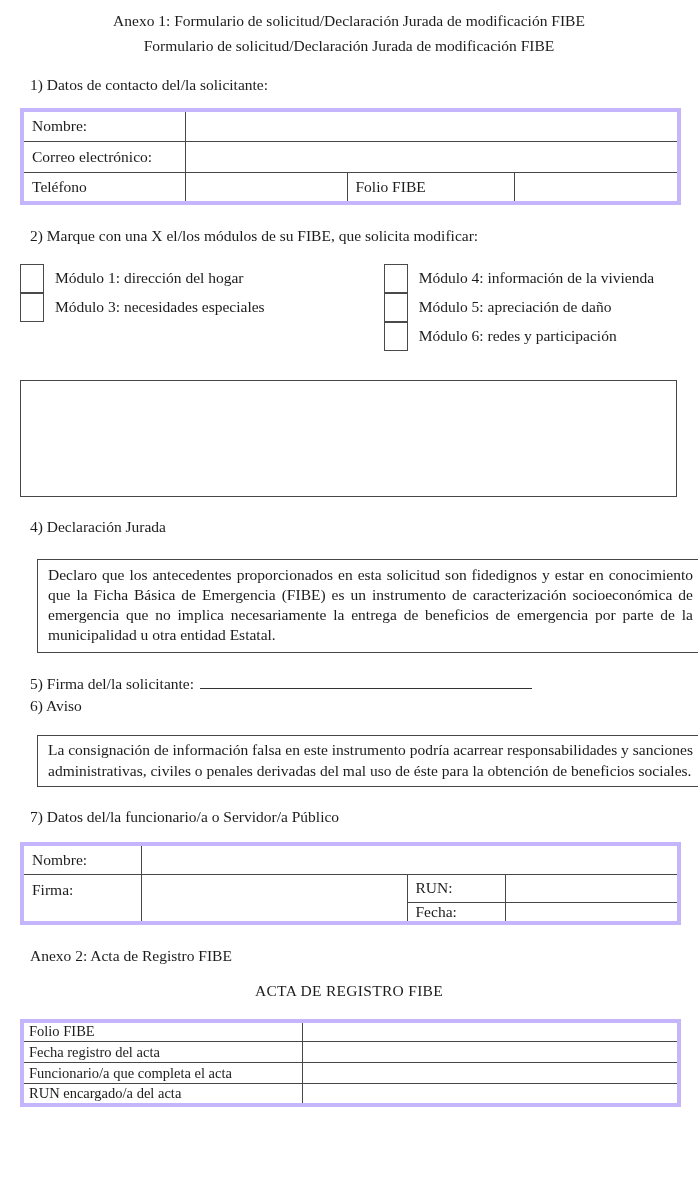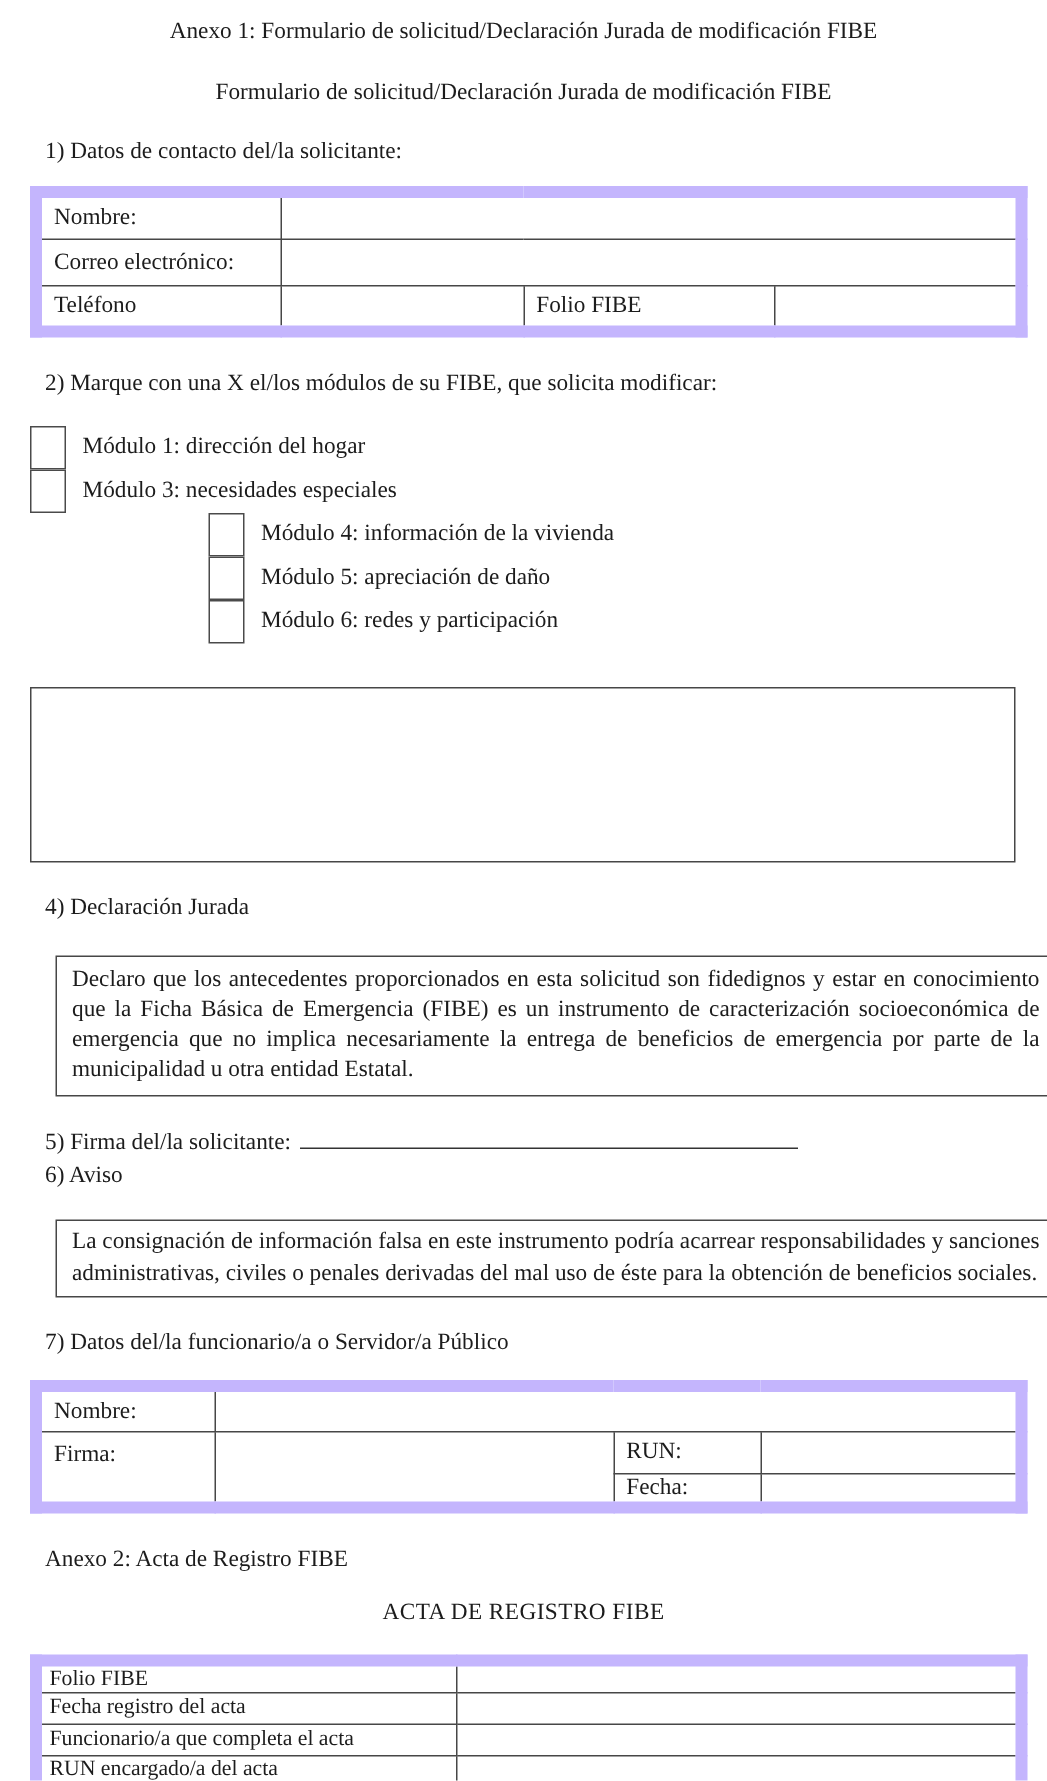--- a/index.html
+++ b/index.html
@@ -8,37 +8,37 @@
     width: 698px; height: 1187px;
     margin: 0 auto;
     font-family: "Liberation Serif", "DejaVu Serif", serif;
     color: #1c1c1c;
     font-size: 15.5px;
     overflow: hidden;
     position: relative;
   }
   .center { text-align: center; }
   .title1 { margin-top: 12px; }
-  .title2 { margin-top: 23px; }
+  .title2 { margin-top: 7px; }
   .heading { margin-left: 30px; }
   .h1s { margin-top: 21px; }
   .h2s { margin-top: 22px; }
   .h3p { margin: 16px 4px 0 4px; text-indent: 26px; text-align: justify; line-height: 22px; }
   .h4s { margin-top: 21px; }
   .h56 { margin-top: 20px; line-height: 22px; }
   .h7s { margin-top: 21px; }
   .anx2 { margin-top: 22px; }
   .acta-title { margin-top: 17px; letter-spacing: 0.3px; }
 
   table {
     border-collapse: collapse;
     table-layout: fixed;
     margin-left: 20px;
     width: 657px;
-    border: 8px solid #c4b5fd;
+    border: 4px solid #c4b5fd;
   }
   td {
     border: 1px solid #474747;
     padding: 0 8px;
     vertical-align: middle;
     overflow: hidden;
     white-space: nowrap;
   }
   .t1 { margin-top: 14px; }
   .t1 td { height: 31px; }
@@ -46,21 +46,20 @@
   .t7 tr:nth-child(1) td { height: 30px; }
   .t7 tr:nth-child(2) td { height: 28px; }
   .t7 tr:nth-child(3) td { height: 18px; }
   .t7 td.firma-cell { vertical-align: top; padding-top: 6px; }
   .ta { margin-top: 19px; font-size: 14.5px; }
   .ta td { height: 21px; padding: 0 5px; }
 
   .modules {
     margin: 18px 0 0 20px;
     display: flex;
-    flex-direction: column;
   }
   .module-col { display: flex; flex-direction: column; }
   .module-col.right { margin-left: 119px; }
   .module-row { display: flex; align-items: center; height: 29px; }
   .checkbox {
     width: 24px; height: 29px;
     border: 1px solid #4a4a4a;
     margin-bottom: -1px;
     flex: none;
     background: #ffffff;

